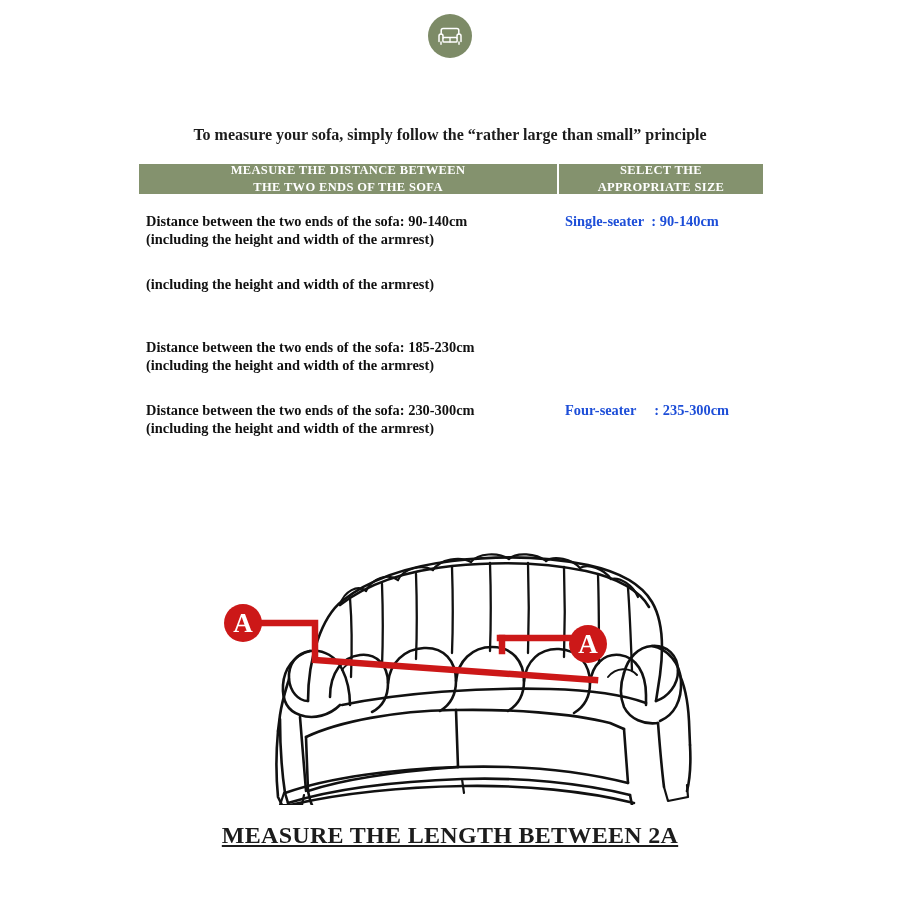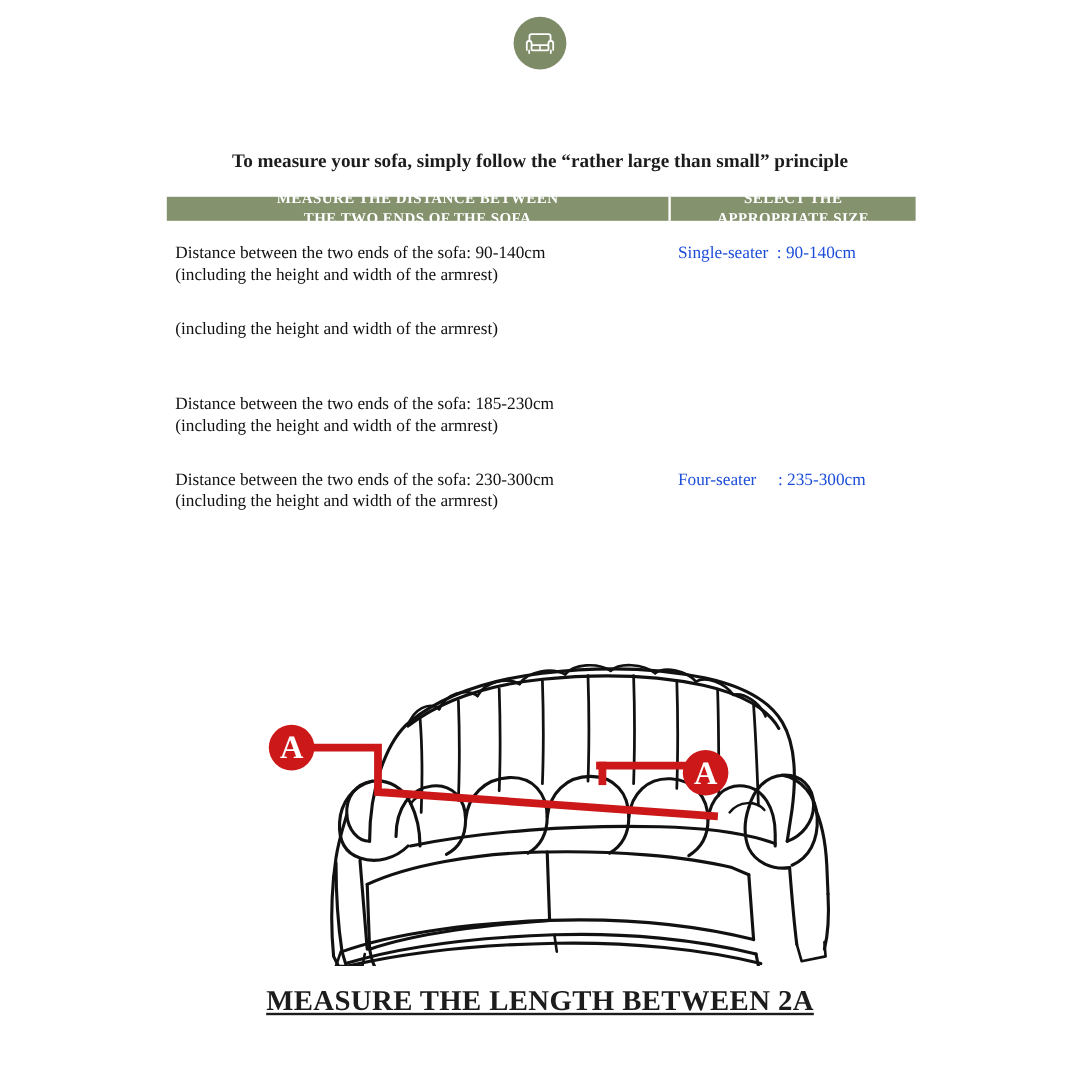--- a/index.html
+++ b/index.html
@@ -70,21 +70,21 @@
   
   .table {
     position: absolute;
     left: 139px;
     top: 164px;
     width: 624px;
   }
   .thead {
     display: flex;
     background: #84926e;
-    height: 20px;
+    height: 30px;
   }
   .th {
     display: flex;
     align-items: center;
     justify-content: center;
     text-align: center;
     color: #ffffff;
     font-size: 12.5px;
     font-weight: bold;
     letter-spacing: 0.35px;
@@ -95,20 +95,21 @@
   .th-left  { width: 418px; }
   .th-div   { width: 2px; background: #ffffff; }
   .th-right { width: 204px; }
 
   .rows {
     margin-top: 18px;
   }
   .row {
     display: flex;
     height: 63px;
+    font-weight: bold;
   }
   .cell-left {
     width: 418px;
     padding-left: 7px;
     box-sizing: border-box;
     font-size: 14.4px;
     line-height: 1.28;
     color: #111111;
     white-space: nowrap;
   }

